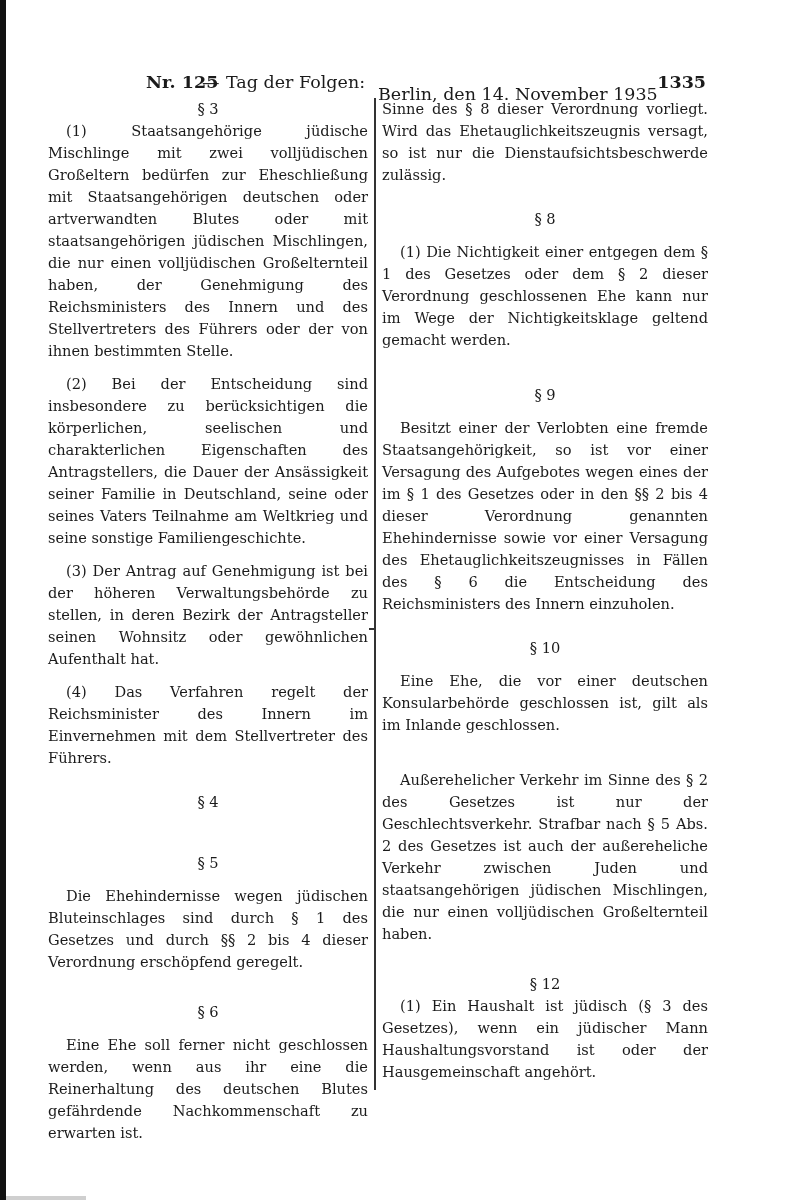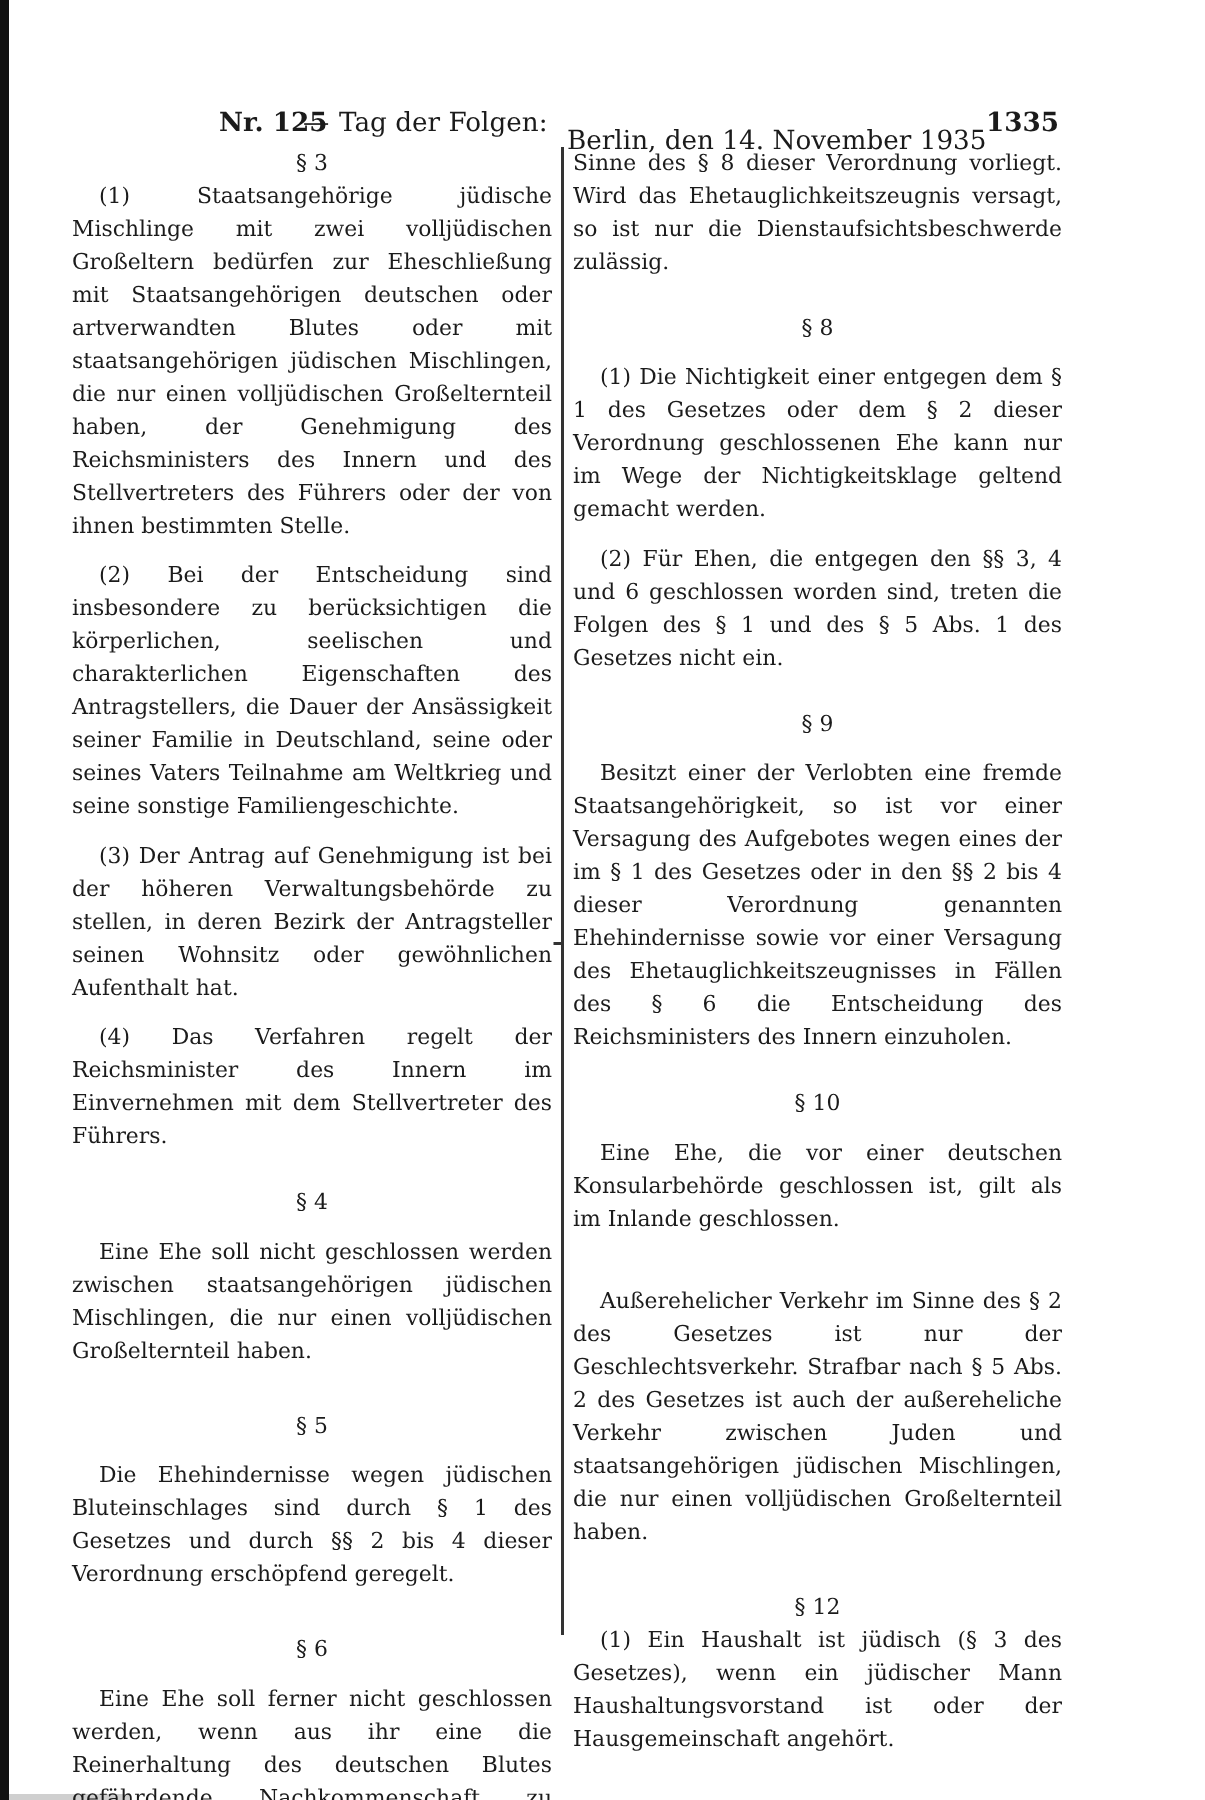--- a/index.html
+++ b/index.html
@@ -54,40 +54,38 @@
   <p class="para">(1) Staatsangehörige jüdische Mischlinge mit zwei volljüdischen Großeltern bedürfen zur Eheschließung mit Staatsangehörigen deutschen oder artverwandten Blutes oder mit staatsangehörigen jüdischen Mischlingen, die nur einen volljüdischen Großelternteil haben, der Genehmigung des Reichsministers des Innern und des Stellvertreters des Führers oder der von ihnen bestimmten Stelle.</p>
   <div class="gap-s"></div>
   <p class="para">(2) Bei der Entscheidung sind insbesondere zu berücksichtigen die körperlichen, seelischen und charakterlichen Eigenschaften des Antragstellers, die Dauer der Ansässigkeit seiner Familie in Deutschland, seine oder seines Vaters Teilnahme am Weltkrieg und seine sonstige Familiengeschichte.</p>
   <div class="gap-s"></div>
   <p class="para">(3) Der Antrag auf Genehmigung ist bei der höheren Verwaltungsbehörde zu stellen, in deren Bezirk der Antragsteller seinen Wohnsitz oder gewöhnlichen Aufenthalt hat.</p>
   <div class="gap-s"></div>
   <p class="para">(4) Das Verfahren regelt der Reichsminister des Innern im Einvernehmen mit dem Stellvertreter des Führers.</p>
   <div class="gap-m"></div>
   <p class="para-head">§ 4</p>
   <div class="gap-s"></div>
-  <p class="para">Eine Ehe soll nicht geschlossen werden zwischen staatsangehörigen jüdischen Mischlingen, die nur einen volljüdischen Großelternteil haben.</p>
   <div class="gap-l"></div>
   <p class="para-head">§ 5</p>
   <div class="gap-s"></div>
   <p class="para">Die Ehehindernisse wegen jüdischen Bluteinschlages sind durch § 1 des Gesetzes und durch §§ 2 bis 4 dieser Verordnung erschöpfend geregelt.</p>
   <div class="gap-l"></div>
   <p class="para-head">§ 6</p>
   <div class="gap-s"></div>
   <p class="para">Eine Ehe soll ferner nicht geschlossen werden, wenn aus ihr eine die Reinerhaltung des deutschen Blutes gefährdende Nachkommenschaft zu erwarten ist.</p>
 
 </div>
 
 <div class="col right">
   <p class="para" style="text-indent:0">Sinne des § 8 dieser Verordnung vorliegt. Wird das Ehetauglichkeitszeugnis versagt, so ist nur die Dienstaufsichtsbeschwerde zulässig.</p>
   <div class="gap-m"></div>
   <p class="para-head">§ 8</p>
   <div class="gap-s"></div>
   <p class="para">(1) Die Nichtigkeit einer entgegen dem § 1 des Gesetzes oder dem § 2 dieser Verordnung geschlossenen Ehe kann nur im Wege der Nichtigkeitsklage geltend gemacht werden.</p>
   <div class="gap-s"></div>
-  <p class="para">(2) Für Ehen, die entgegen den §§ 3, 4 und 6 geschlossen worden sind, treten die Folgen des § 1 und des § 5 Abs. 1 des Gesetzes nicht ein.</p>
   <div class="gap-m"></div>
   <p class="para-head">§ 9</p>
   <div class="gap-s"></div>
   <p class="para">Besitzt einer der Verlobten eine fremde Staatsangehörigkeit, so ist vor einer Versagung des Aufgebotes wegen eines der im § 1 des Gesetzes oder in den §§ 2 bis 4 dieser Verordnung genannten Ehehindernisse sowie vor einer Versagung des Ehetauglichkeitszeugnisses in Fällen des § 6 die Entscheidung des Reichsministers des Innern einzuholen.</p>
   <div class="gap-m"></div>
   <p class="para-head">§ 10</p>
   <div class="gap-s"></div>
   <p class="para">Eine Ehe, die vor einer deutschen Konsularbehörde geschlossen ist, gilt als im Inlande geschlossen.</p>
   <div class="gap-m"></div>
   <div class="gap-s"></div>

